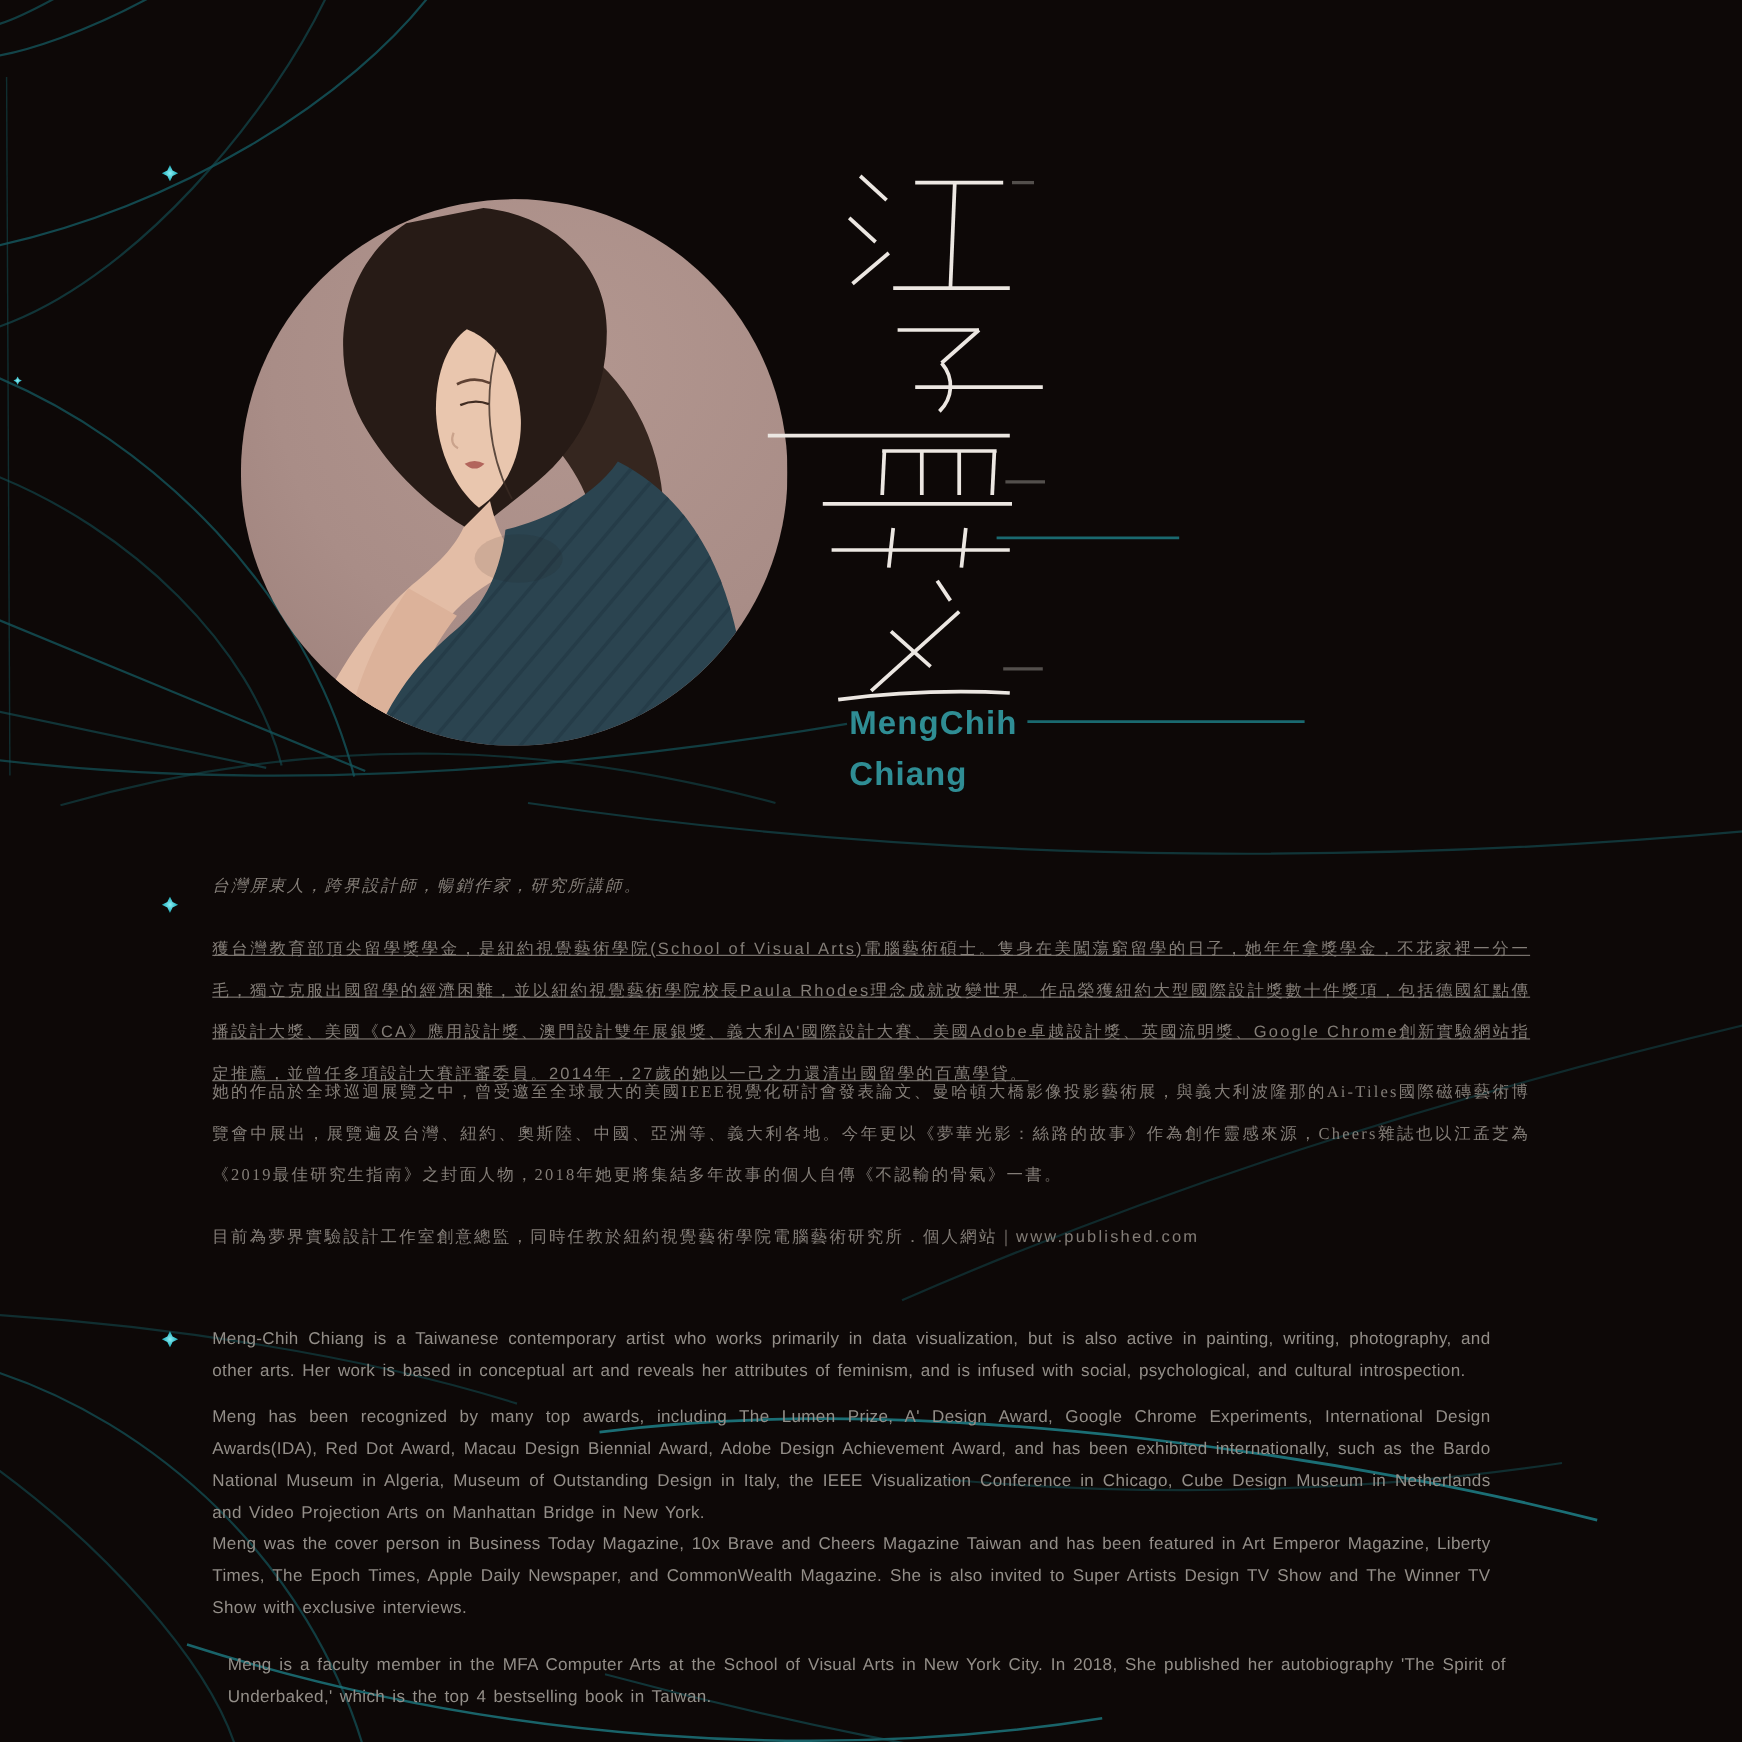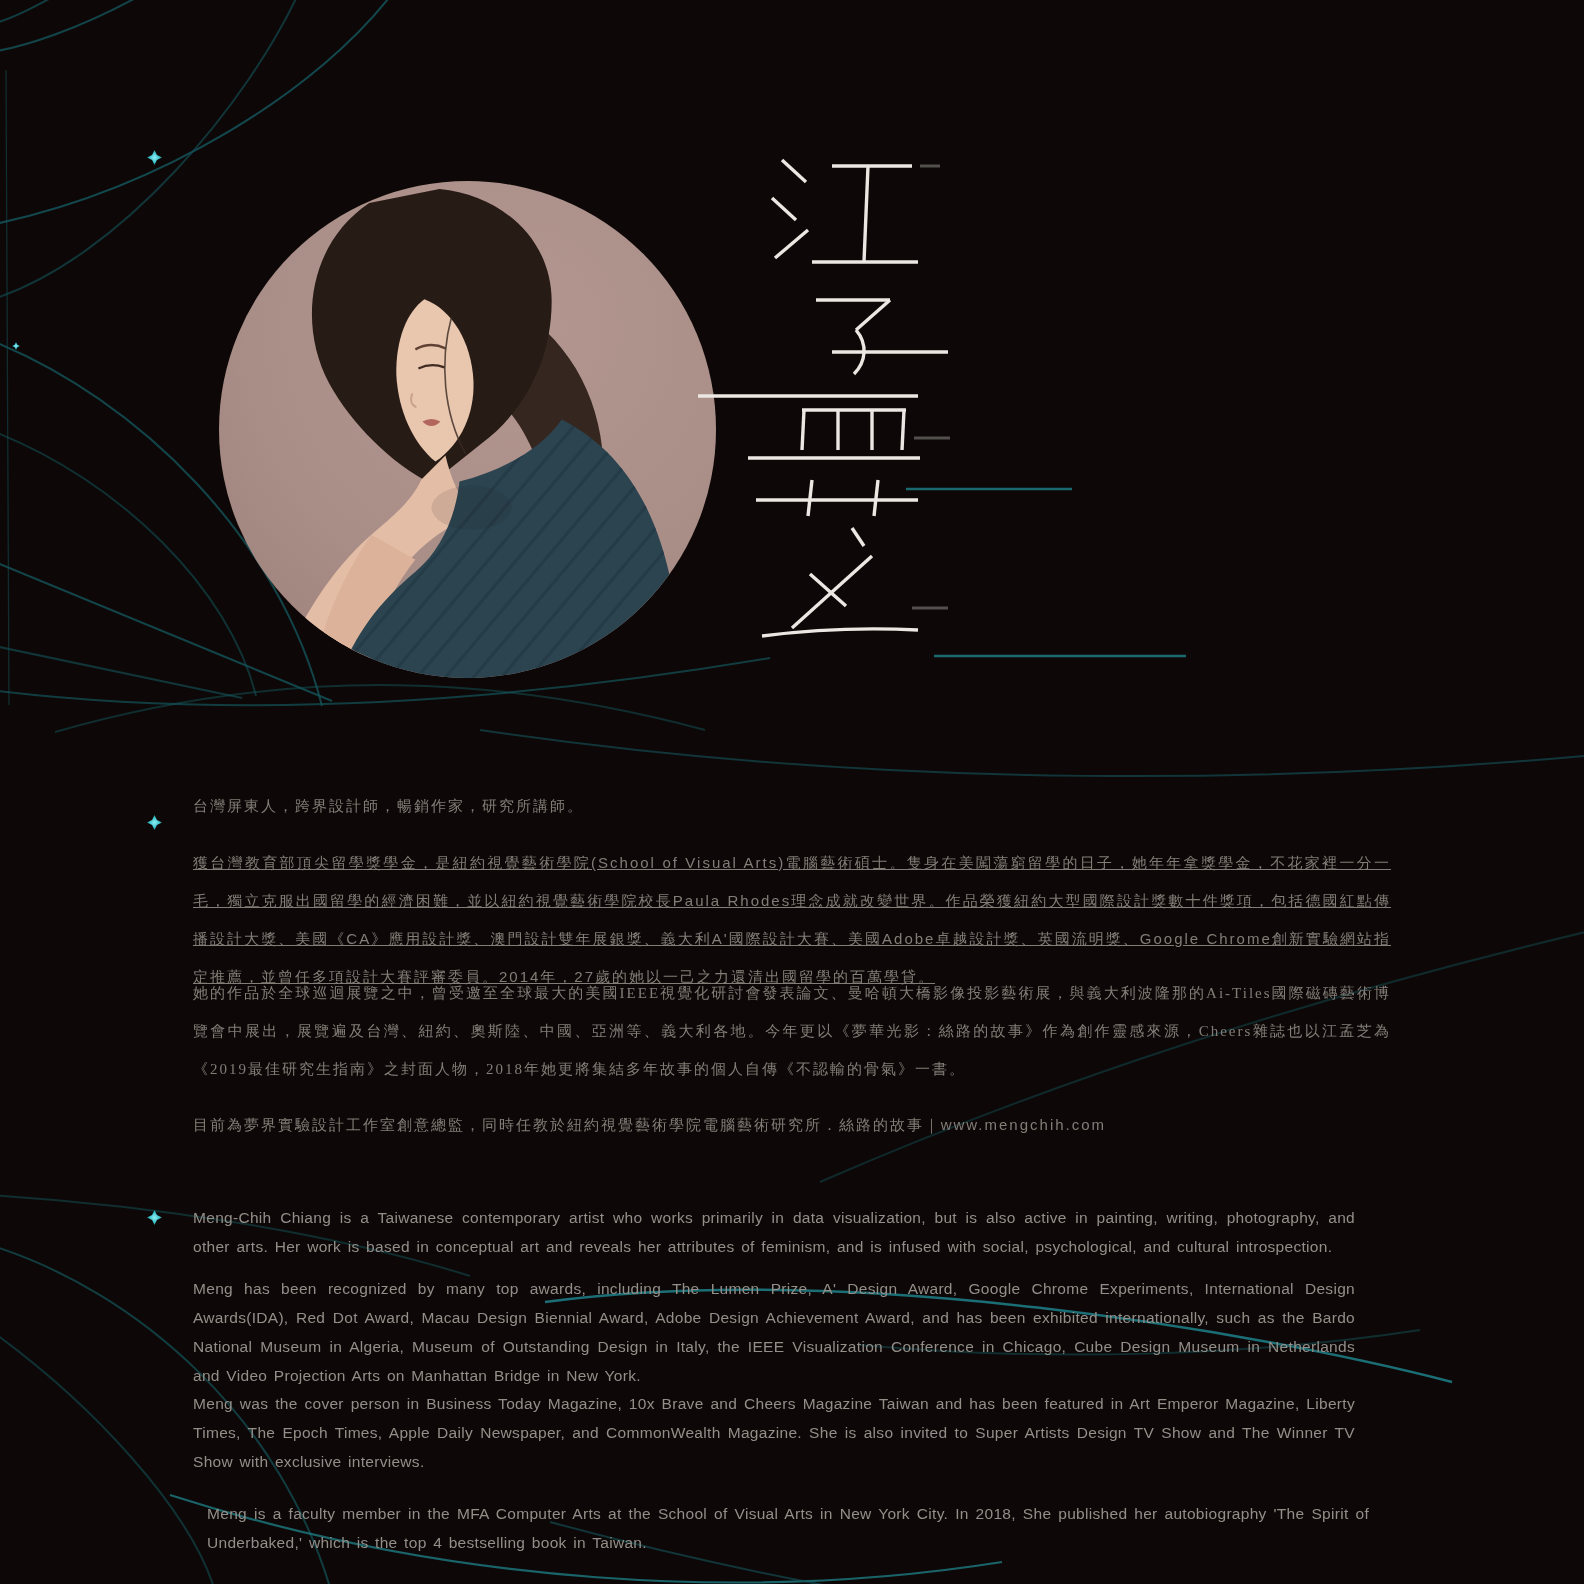--- a/index.html
+++ b/index.html
@@ -160,24 +160,28 @@
       <path d="M 912,608 L 948,608"></path>
     </g>
 
     <g stroke="#1d7a82" stroke-width="2.5" opacity=".85">
       <path d="M 906,489 L 1072,489"></path>
       <path d="M 934,656 L 1186,656"></path>
     </g>
   </svg>
   <span class="sr">江孟芝</span>
 
+  <div class="name-en">
+    <span>MengChih</span>
+    <span>Chiang</span>
+  </div>
 
-  <p class="zh" style="top:787px;margin:0;">台灣屏東人，跨界設計師，暢銷作家，研究所講師。</p>
+  <p class="zh" style="top:787px;margin:0;font-style:italic;">台灣屏東人，跨界設計師，暢銷作家，研究所講師。</p>
   <p class="zh" style="top:844px;margin:0;text-decoration:underline;">獲台灣教育部頂尖留學獎學金，是紐約視覺藝術學院(School of Visual Arts)電腦藝術碩士。隻身在美闖蕩窮留學的日子，她年年拿獎學金，不花家裡一分一毛，獨立克服出國留學的經濟困難，並以紐約視覺藝術學院校長Paula Rhodes理念成就改變世界。作品榮獲紐約大型國際設計獎數十件獎項，包括德國紅點傳播設計大獎、美國《CA》應用設計獎、澳門設計雙年展銀獎、義大利A'國際設計大賽、美國Adobe卓越設計獎、英國流明獎、Google Chrome創新實驗網站指定推薦，並曾任多項設計大賽評審委員。2014年，27歲的她以一己之力還清出國留學的百萬學貸。</p>
   <p class="zh" style="top:974px;margin:0;font-family:Liberation Serif, serif;">她的作品於全球巡迴展覽之中，曾受邀至全球最大的美國IEEE視覺化研討會發表論文、曼哈頓大橋影像投影藝術展，與義大利波隆那的Ai-Tiles國際磁磚藝術博覽會中展出，展覽遍及台灣、紐約、奧斯陸、中國、亞洲等、義大利各地。今年更以《夢華光影：絲路的故事》作為創作靈感來源，Cheers雜誌也以江孟芝為《2019最佳研究生指南》之封面人物，2018年她更將集結多年故事的個人自傳《不認輸的骨氣》一書。</p>
-  <p class="zh" style="top:1106px;margin:0;">目前為夢界實驗設計工作室創意總監，同時任教於紐約視覺藝術學院電腦藝術研究所．絲路的故事｜www.mengchih.com</p>
+  <p class="zh" style="top:1106px;margin:0;">目前為夢界實驗設計工作室創意總監，同時任教於紐約視覺藝術學院電腦藝術研究所．個人網站｜www.published.com</p>
 
   <p class="en" style="top:1203px;margin:0;">Meng-Chih Chiang is a Taiwanese contemporary artist who works primarily in data visualization, but is also active in painting, writing, photography, and other arts. Her work is based in conceptual art and reveals her attributes of feminism, and is infused with social, psychological, and cultural introspection.</p>
   <p class="en" style="top:1274px;margin:0;">Meng has been recognized by many top awards, including The Lumen Prize, A' Design Award, Google Chrome Experiments, International Design Awards(IDA), Red Dot Award, Macau Design Biennial Award, Adobe Design Achievement Award, and has been exhibited internationally, such as the Bardo National Museum in Algeria, Museum of Outstanding Design in Italy, the IEEE Visualization Conference in Chicago, Cube Design Museum in Netherlands and Video Projection Arts on Manhattan Bridge in New York.</p>
   <p class="en" style="top:1389px;margin:0;">Meng was the cover person in Business Today Magazine, 10x Brave and Cheers Magazine Taiwan and has been featured in Art Emperor Magazine, Liberty Times, The Epoch Times, Apple Daily Newspaper, and CommonWealth Magazine. She is also invited to Super Artists Design TV Show and The Winner TV Show with exclusive interviews.</p>
   <p class="en" style="top:1485px;margin:14px;">Meng is a faculty member in the MFA Computer Arts at the School of Visual Arts in New York City. In 2018, She published her autobiography 'The Spirit of Underbaked,' which is the top 4 bestselling book in Taiwan.</p>
 
 </div>
 
 </body></html>

